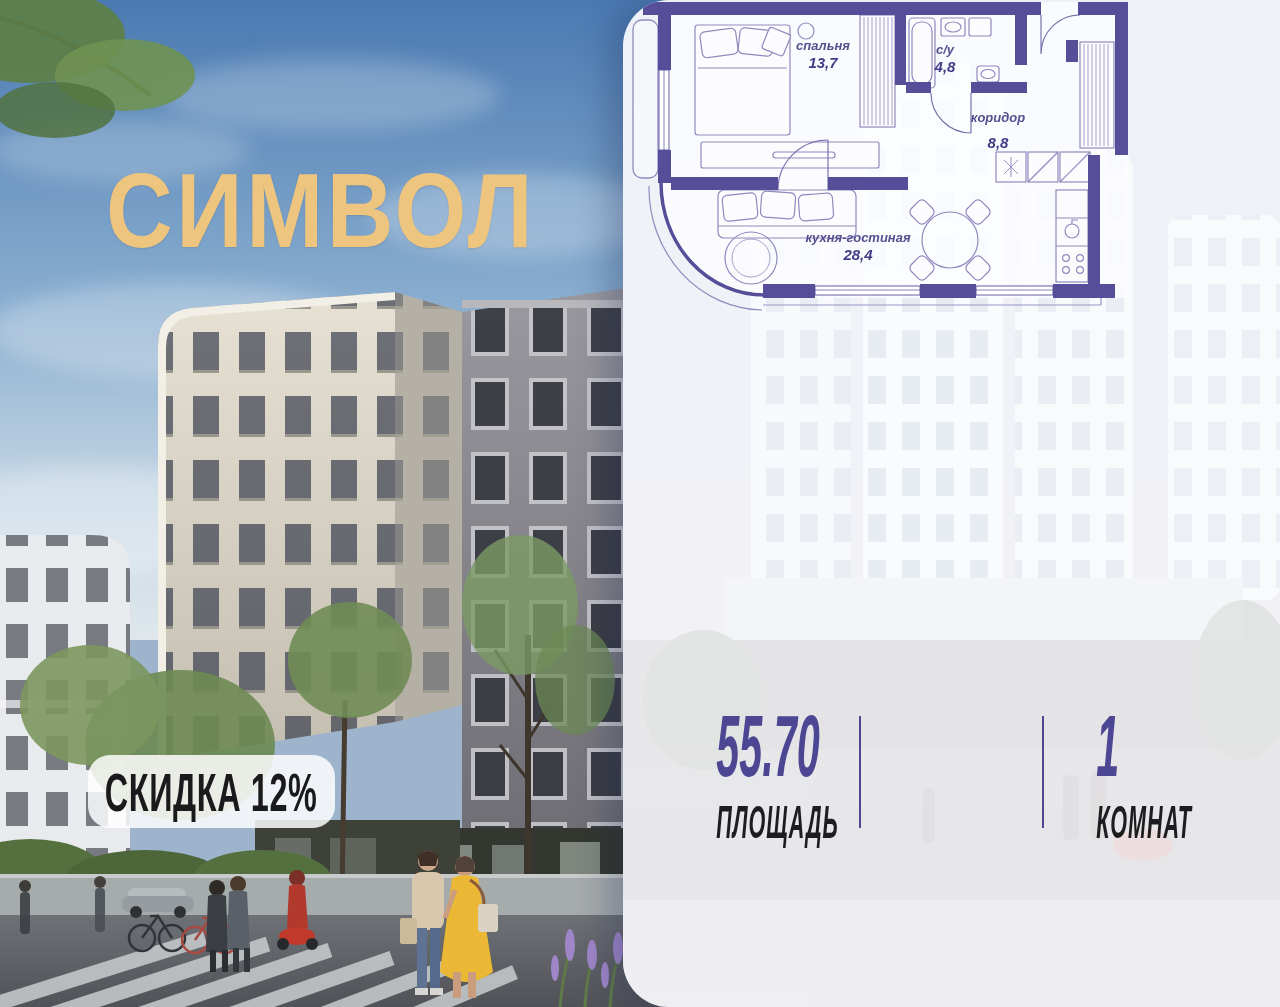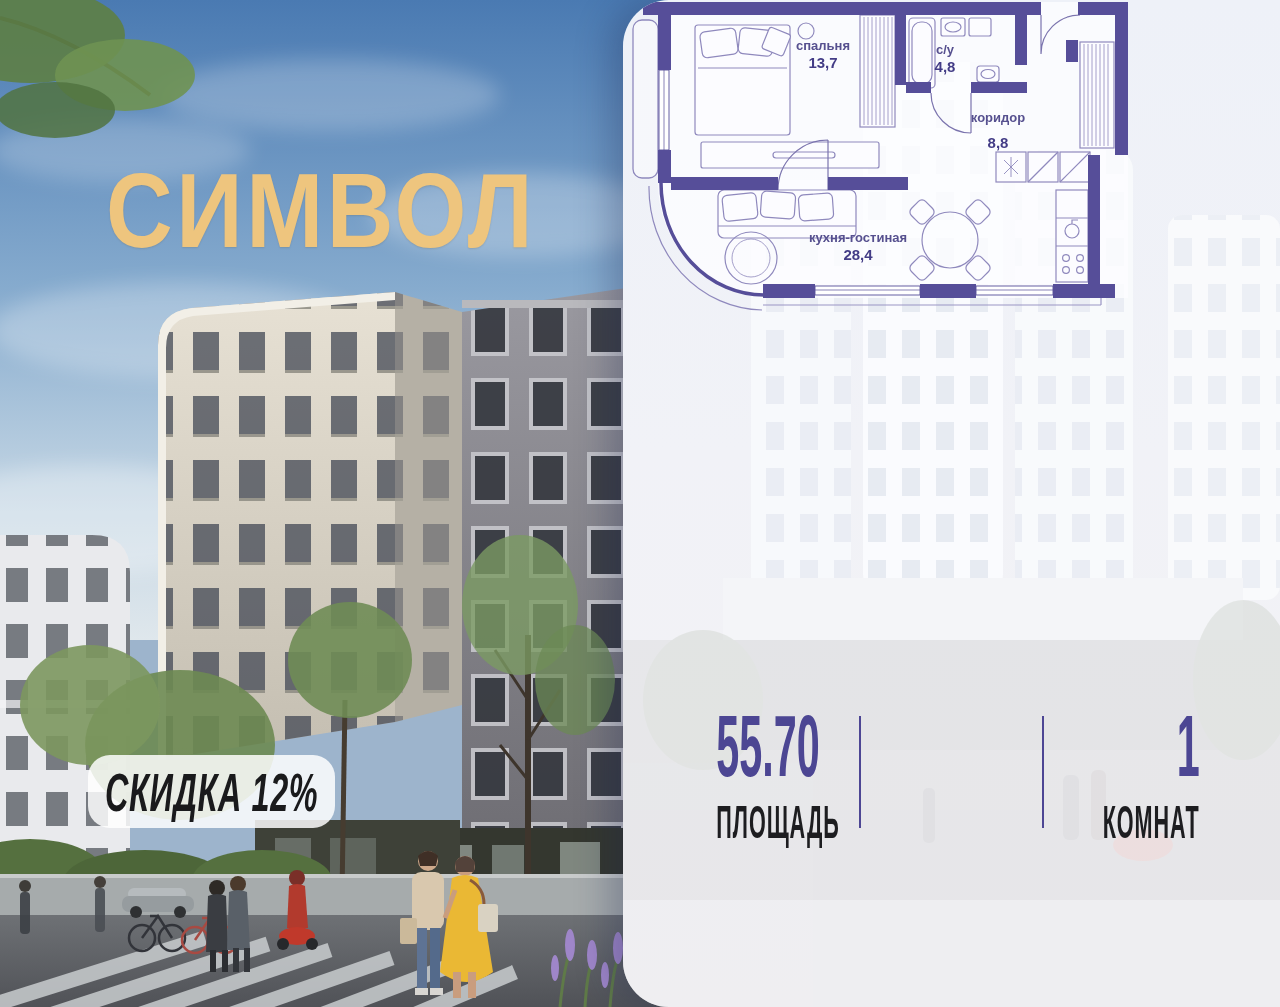--- a/index.html
+++ b/index.html
@@ -9,37 +9,37 @@
   .photo{position:absolute;left:0;top:0;width:1280px;height:1007px;}
   .photo svg{display:block;}
   
   .logo{position:absolute;left:106px;top:158px;width:520px;
         font-size:105px;font-weight:700;letter-spacing:4px;line-height:1;
         color:#eec57e;transform:scaleX(.88);transform-origin:left center;
         text-shadow:0 1px 2px rgba(90,60,10,.15);white-space:nowrap;}
   
   .badge{position:absolute;left:88px;top:755px;width:247px;height:73px;
          background:rgba(255,255,255,.84);border-radius:22px;
-         display:flex;align-items:center;justify-content:center;font-style:italic;}
+         display:flex;align-items:center;justify-content:center;}
   .badge span{font-size:54px;font-weight:700;color:#1a1a1c;line-height:1;
               transform:scaleX(.6);transform-origin:center;white-space:nowrap;
               letter-spacing:1px;}
   
   .panel{position:absolute;left:623px;top:0;width:657px;height:1007px;
          background:linear-gradient(180deg,#eef1f8 0%,#f1f2f7 45%,#f3f2f4 100%);
          border-radius:46px 0 0 46px;box-shadow:-14px 0 34px rgba(25,35,80,.28);
-         overflow:hidden;}
+         overflow:hidden;font-style:italic;}
   .panel>svg{position:absolute;left:0;top:0;}
   .plan{position:absolute;left:77px;top:263px;width:505px;height:332px;}
   .plan text{font-family:"Liberation Sans","DejaVu Sans",sans-serif;}
   .room-name{font-size:13px;font-weight:600;fill:#56508f;}
   .room-area{font-size:15px;font-weight:700;fill:#433c86;}
   
   .stats{position:absolute;left:0;top:0;width:657px;height:1007px;pointer-events:none;}
-  .stat{position:absolute;width:220px;text-align:right;}
+  .stat{position:absolute;width:220px;text-align:left;}
   .stat .value{font-size:88px;font-weight:700;color:#4c4693;line-height:.92;
                transform:scaleX(.47);transform-origin:center top;white-space:nowrap;}
   .stat .label{margin-top:12px;font-size:46px;font-weight:700;color:#1d1d20;
                transform:scaleX(.47);transform-origin:center top;white-space:nowrap;
                letter-spacing:2px;line-height:1;}
   .stat-divider{position:absolute;width:2px;height:112px;background:#4d4694;top:716px;}
   .s1{left:35px;top:706px;} .s2{left:219px;top:706px;} .s3{left:415px;top:706px;}
   .d1{left:236px;} .d2{left:419px;}
 </style>
 </head>

